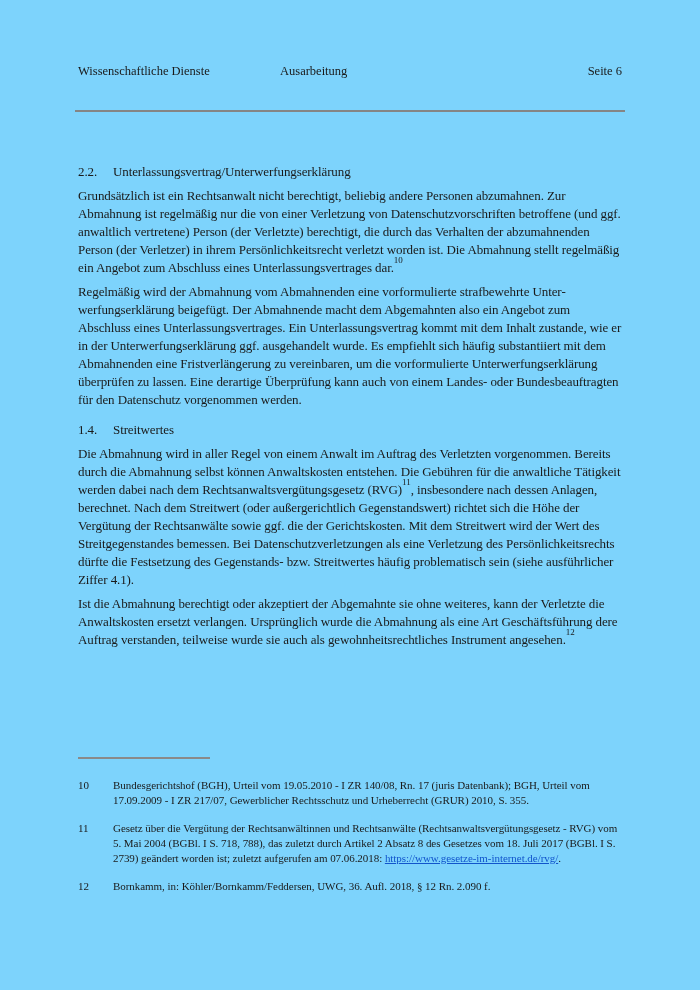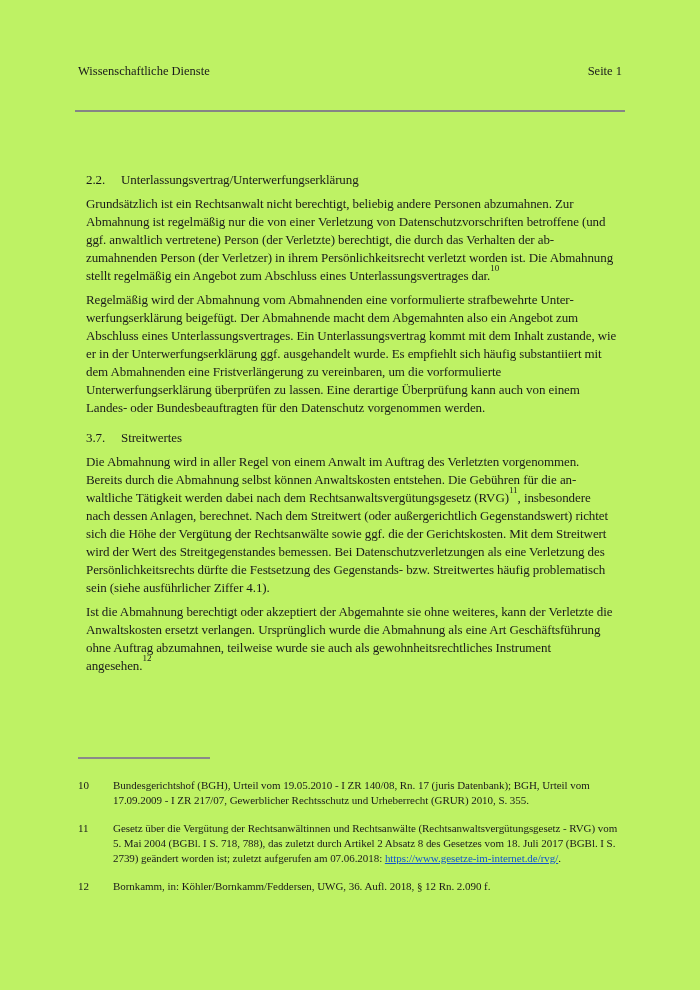--- a/index.html
+++ b/index.html
@@ -1,20 +1,20 @@
 <!DOCTYPE html>
 <html lang="de"><head>
 <meta charset="utf-8">
 <style>
   html, body { margin:0; padding:0; background:#ffffff; }
   .page {
     position: relative;
     width: 700px;
     height: 990px;
-    background: #bef264;
+    background: #7dd3fc;
     font-family: "Liberation Serif", "DejaVu Serif", serif;
     color: #1a1a1a;
     overflow: hidden;
   }
   .header {
     position: absolute;
     left: 78px;
     right: 78px;
     top: 63px;
     display: flex;
@@ -36,21 +36,21 @@
     position: absolute;
     left: 78px;
     width: 547px;
     top: 163px;
     font-size: 13px;
     line-height: 18px;
     letter-spacing: -0.1px;
     text-align: left;
     hyphens: manual;
   }
-  .section { margin: 8px; }
+  .section { margin: 0; }
   .section + .section { margin-top: 12px; }
   .sec-heading { margin: 0 0 0 0; white-space: nowrap; }
   .sec-num { display: inline-block; width: 35px; }
   .para { margin: 6px 0 0 0; }
   sup.fn-ref {
     font-size: 9px;
     line-height: 0;
     position: relative;
     top: -4px;
     letter-spacing: 0;
@@ -78,36 +78,37 @@
   .fn-text a { text-decoration: underline; }
 </style>
 </head>
 <body>
 
 <div class="page">
 
   <div class="header">
     <div class="hdr-left">Wissenschaftliche Dienste</div>
     <div class="hdr-center">
+      <div>Ausarbeitung</div>
     </div>
-    <div class="hdr-right">Seite 1</div>
+    <div class="hdr-right">Seite 6</div>
   </div>
 
   <div class="hdr-rule"></div>
 
   <div class="content" id="content">
       <div class="section">
         <div class="sec-heading"><span class="sec-num">2.2.</span><span>Unterlassungsvertrag/Unterwerfungserklärung</span></div>
         <p class="para"><span>Grundsätzlich ist ein Rechtsanwalt nicht berechtigt, beliebig andere Personen abzumahnen. Zur Abmahnung ist regelmäßig nur die von einer Verletzung von Datenschutzvorschriften betroffene (und ggf. anwaltlich vertretene) Person (der Verletzte) berechtigt, die durch das Verhalten der ab­zumahnenden Person (der Verletzer) in ihrem Persönlichkeitsrecht verletzt worden ist. Die Ab­mahnung stellt regelmäßig ein Angebot zum Abschluss eines Unterlassungsvertrages dar.</span><sup class="fn-ref">10</sup></p>
         <p class="para"><span>Regelmäßig wird der Abmahnung vom Abmahnenden eine vorformulierte strafbewehrte Unter­werfungserklärung beigefügt. Der Abmahnende macht dem Abgemahnten also ein Angebot zum Abschluss eines Unterlassungsvertrages. Ein Unterlassungsvertrag kommt mit dem Inhalt zu­stande, wie er in der Unterwerfungserklärung ggf. ausgehandelt wurde. Es empfiehlt sich häufig substantiiert mit dem Abmahnenden eine Fristverlängerung zu vereinbaren, um die vorformu­lierte Unterwerfungserklärung überprüfen zu lassen. Eine derartige Überprüfung kann auch von einem Landes- oder Bundesbeauftragten für den Datenschutz vorgenommen werden.</span></p>
       </div>
       <div class="section">
-        <div class="sec-heading"><span class="sec-num">3.7.</span><span>Streitwertes</span></div>
+        <div class="sec-heading"><span class="sec-num">1.4.</span><span>Streitwertes</span></div>
         <p class="para"><span>Die Abmahnung wird in aller Regel von einem Anwalt im Auftrag des Verletzten vorgenommen. Bereits durch die Abmahnung selbst können Anwaltskosten entstehen. Die Gebühren für die an­waltliche Tätigkeit werden dabei nach dem Rechtsanwaltsvergütungsgesetz (RVG)</span><sup class="fn-ref">11</sup><span>, insbeson­dere nach dessen Anlagen, berechnet. Nach dem Streitwert (oder außergerichtlich Gegenstands­wert) richtet sich die Höhe der Vergütung der Rechtsanwälte sowie ggf. die der Gerichtskosten. Mit dem Streitwert wird der Wert des Streitgegenstandes bemessen. Bei Datenschutzverletzungen als eine Verletzung des Persönlichkeitsrechts dürfte die Festsetzung des Gegenstands- bzw. Streitwertes häufig problematisch sein (siehe ausführlicher Ziffer 4.1).</span></p>
-        <p class="para"><span>Ist die Abmahnung berechtigt oder akzeptiert der Abgemahnte sie ohne weiteres, kann der Ver­letzte die Anwaltskosten ersetzt verlangen. Ursprünglich wurde die Abmahnung als eine Art Ge­schäftsführung ohne Auftrag abzumahnen, teilweise wurde sie auch als gewohnheitsrechtliches Instrument angesehen.</span><sup class="fn-ref">12</sup></p>
+        <p class="para"><span>Ist die Abmahnung berechtigt oder akzeptiert der Abgemahnte sie ohne weiteres, kann der Ver­letzte die Anwaltskosten ersetzt verlangen. Ursprünglich wurde die Abmahnung als eine Art Ge­schäftsführung dere Auftrag verstanden, teilweise wurde sie auch als gewohnheitsrechtliches Instrument angesehen.</span><sup class="fn-ref">12</sup></p>
       </div>
     </div>
 
   <div class="fn-rule"></div>
 
   <div class="footnotes" id="footnotes">
       <div class="fn">
         <div class="fn-num">10</div>
         <div class="fn-text"><span>Bundesgerichtshof (BGH), Urteil vom 19.05.2010 - I ZR 140/08, Rn. 17 (juris Datenbank); BGH, Urteil vom 17.09.2009 - I ZR 217/07, Gewerblicher Rechtsschutz und Urheberrecht (GRUR) 2010, S. 355.</span></div>
       </div>

